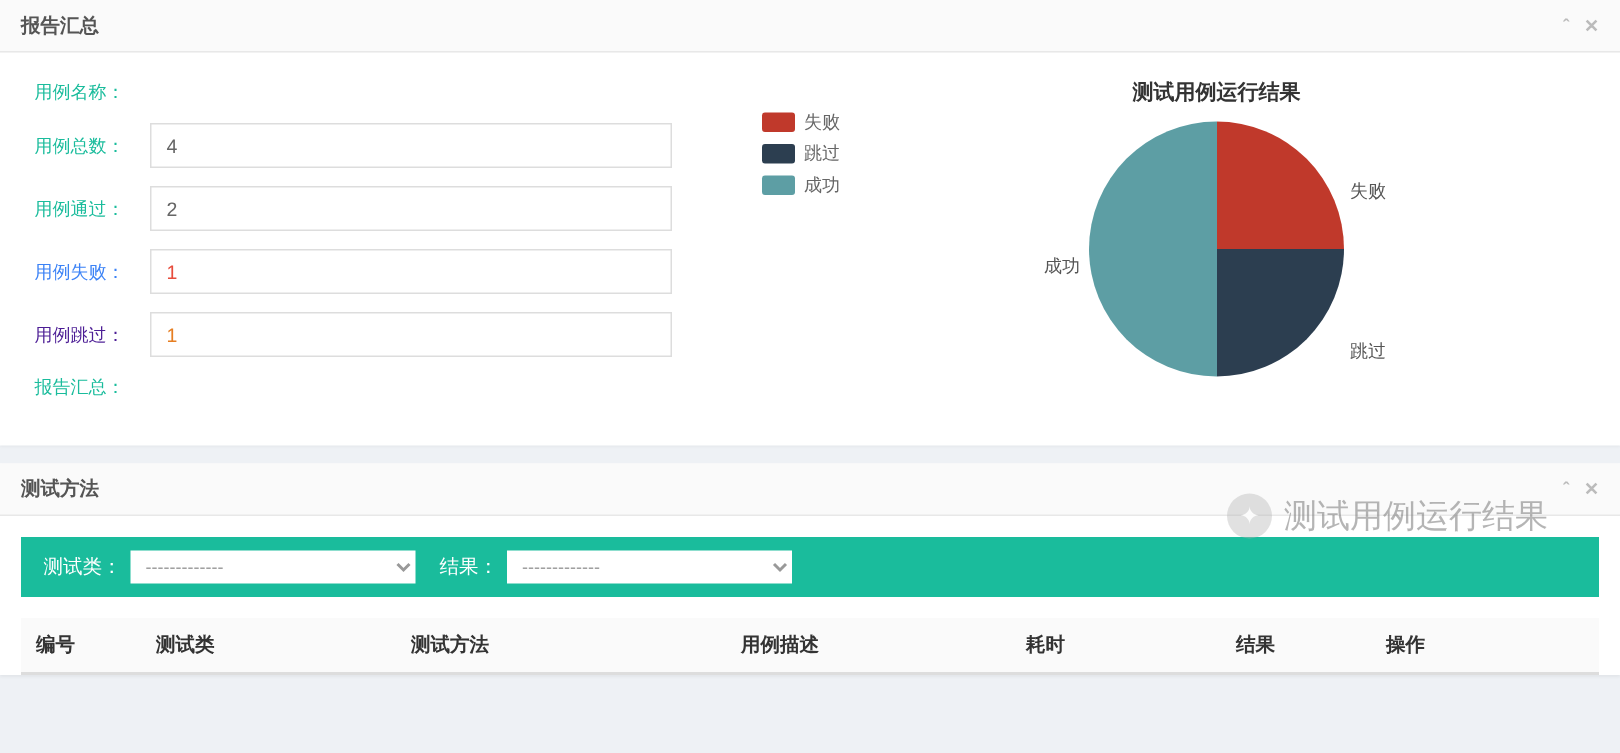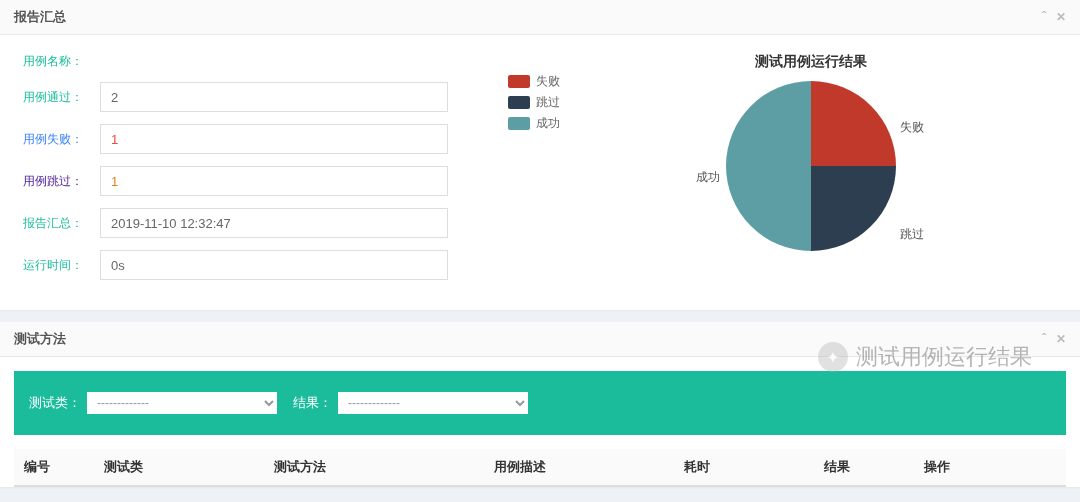--- a/index.html
+++ b/index.html
@@ -107,21 +107,21 @@
   margin: 10px auto;
 }
 .pie-label {
   position: absolute;
   font-size: 12px;
   color: #555;
 }
 
 .filter-bar {
   background: #1abc9c;
-  padding: 20px 14px;
+  padding: 8px 14px;
   display: flex;
   align-items: center;
   justify-content: space-between;
   margin: 14px;
   border: 1px solid #1abc9c;
 }
 .filter-left {
   display: flex;
   align-items: center;
   gap: 6px;
@@ -196,38 +196,37 @@
       <span>ˆ</span>
       <span>✕</span>
     </div>
   </div>
   <div class="panel-body">
     <div class="summary-left">
       <div class="form-row">
         <div class="form-label c-teal">用例名称：</div>
       </div>
       <div class="form-row">
+        <div class="form-label c-teal">用例总数：</div>
+        <input class="form-input" readonly="" value="4" style="">
+      </div>
+      <div class="form-row">
         <div class="form-label c-teal">用例通过：</div>
         <input class="form-input" readonly="" value="2" style="">
       </div>
       <div class="form-row">
         <div class="form-label c-red">用例失败：</div>
         <input class="form-input" style="color: rgb(231, 76, 60);" readonly="" value="1">
       </div>
       <div class="form-row">
         <div class="form-label c-orange">用例跳过：</div>
         <input class="form-input" style="color: rgb(230, 126, 34);" readonly="" value="1">
       </div>
       <div class="form-row">
         <div class="form-label c-teal">报告汇总：</div>
-        <input class="form-input" readonly="" value="2019-11-10 12:32:47" style="">
-      </div>
-      <div class="form-row">
-        <div class="form-label c-teal">运行时间：</div>
-        <input class="form-input" readonly="" value="0s" style="">
       </div>
     </div>
 
     <div class="summary-right">
       <div class="legend">
         <div class="legend-item">
           <span class="legend-swatch" style="background:#c0392b"></span>
           <span>失败</span>
         </div>
         <div class="legend-item">

